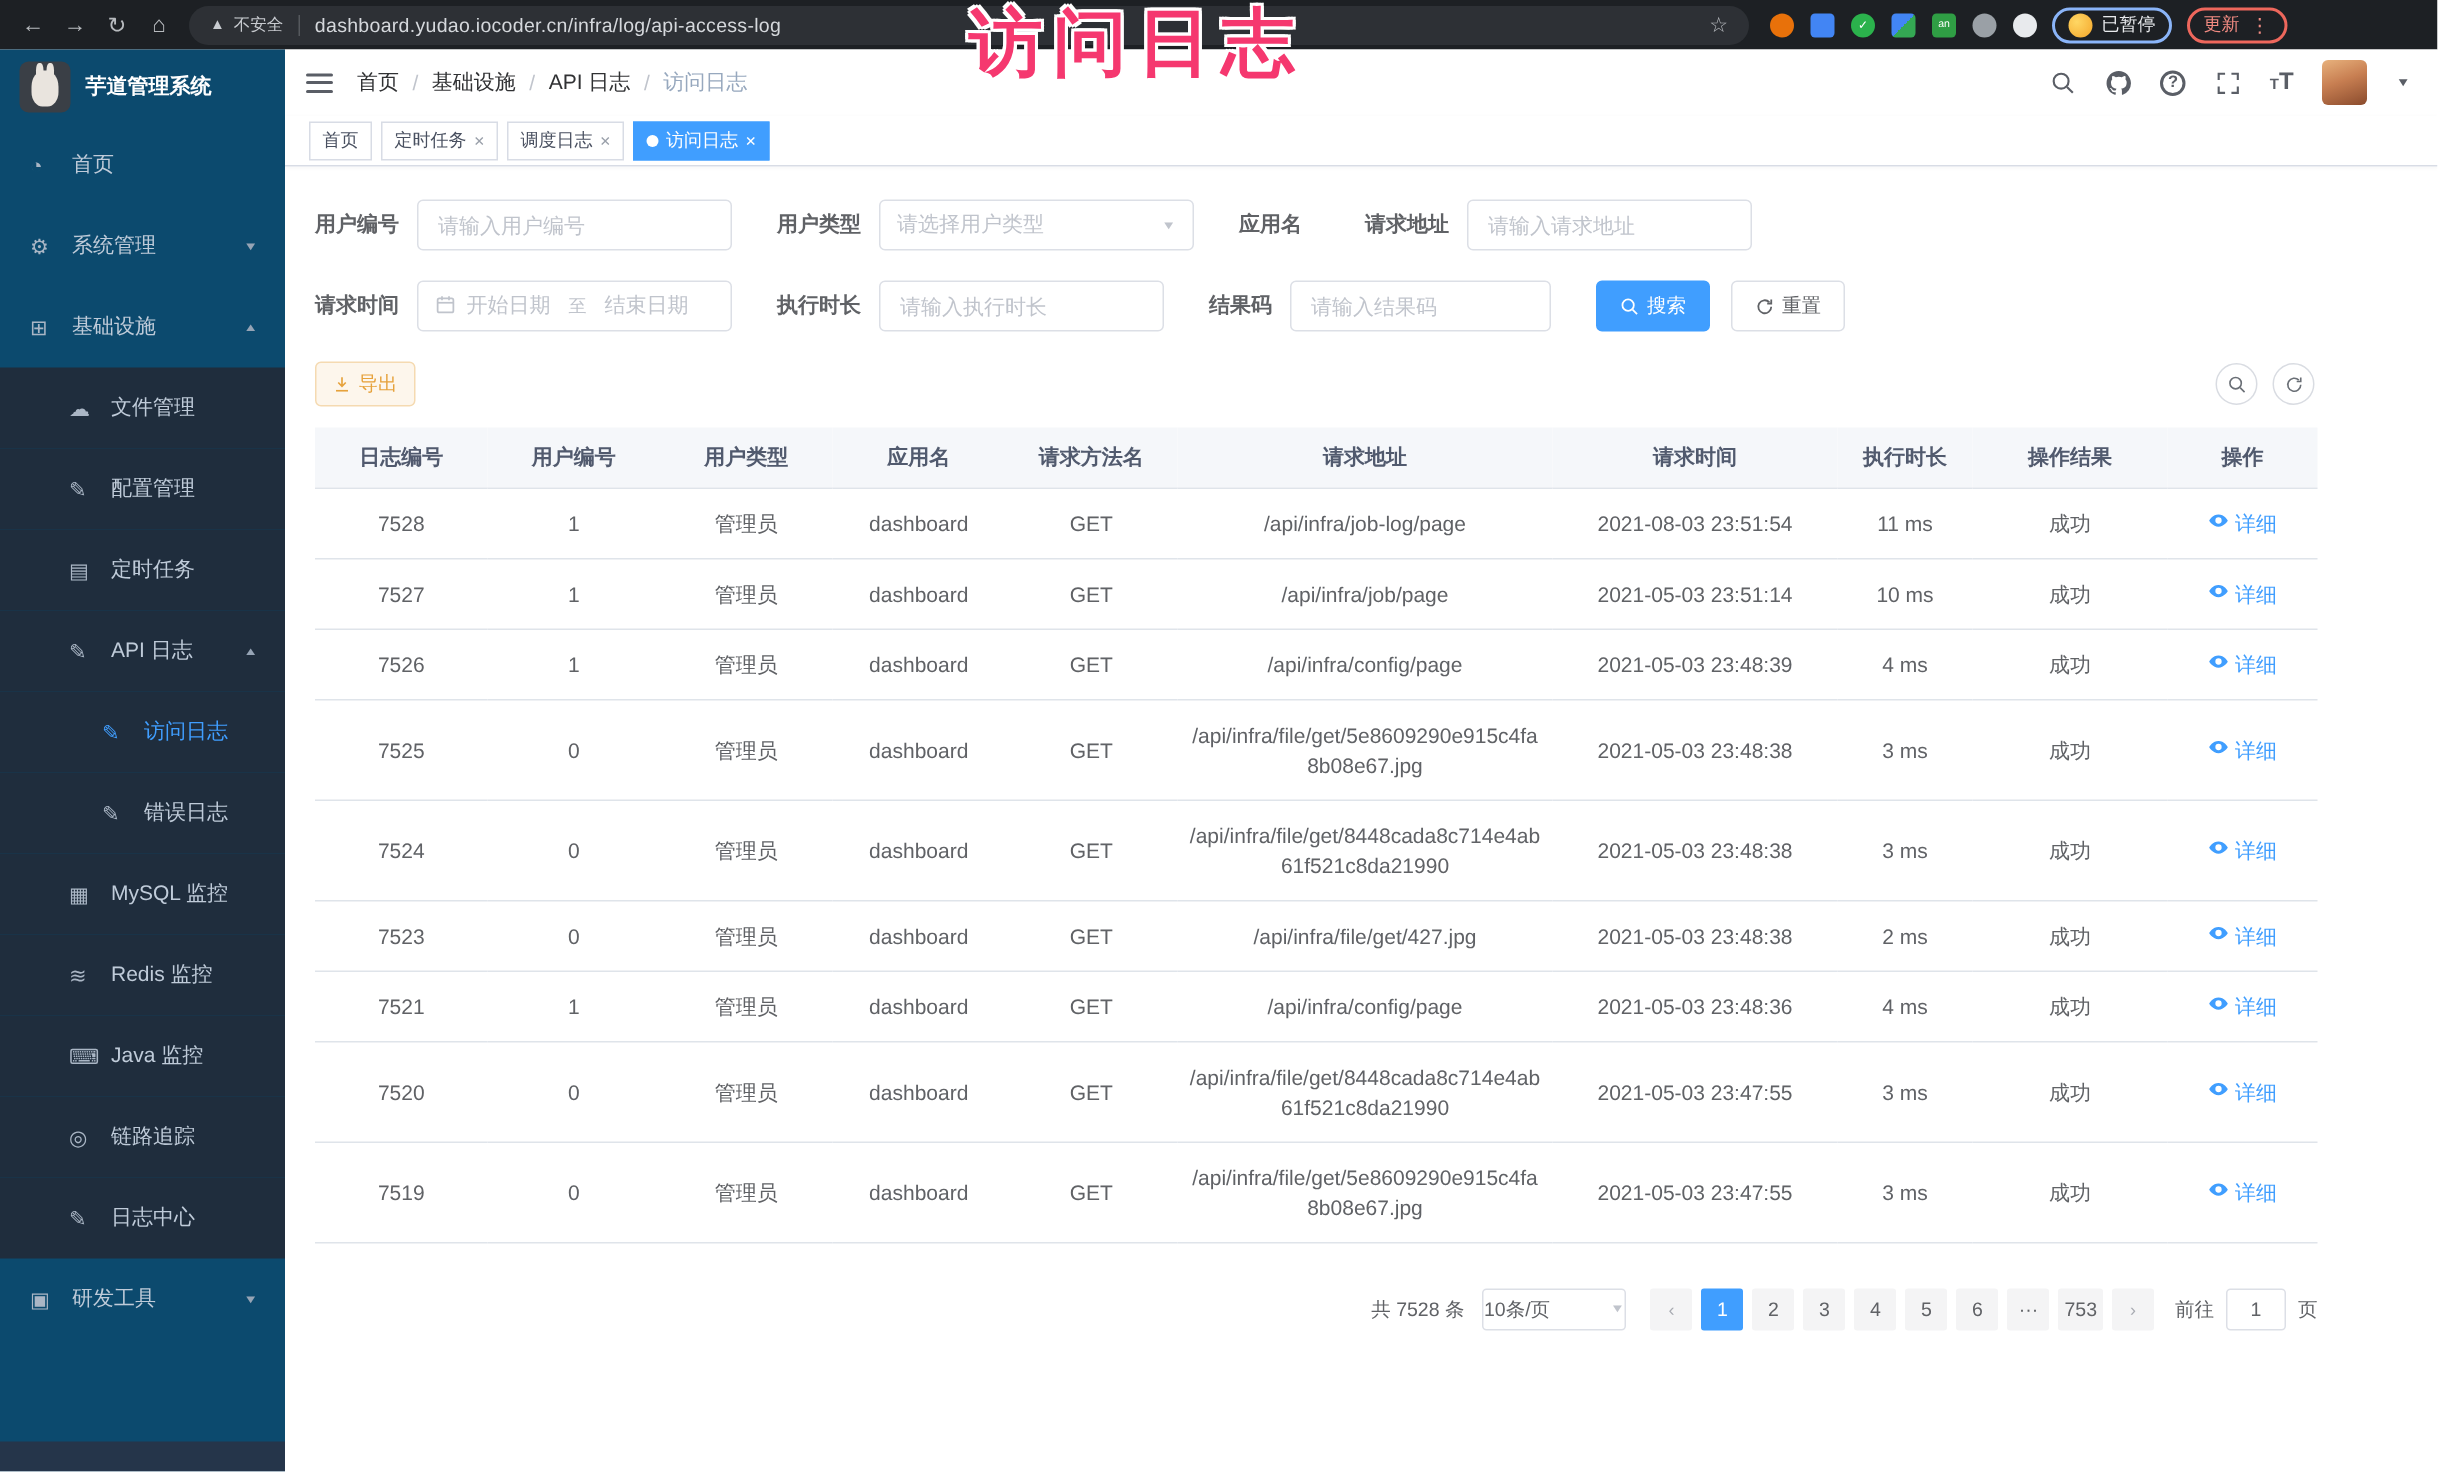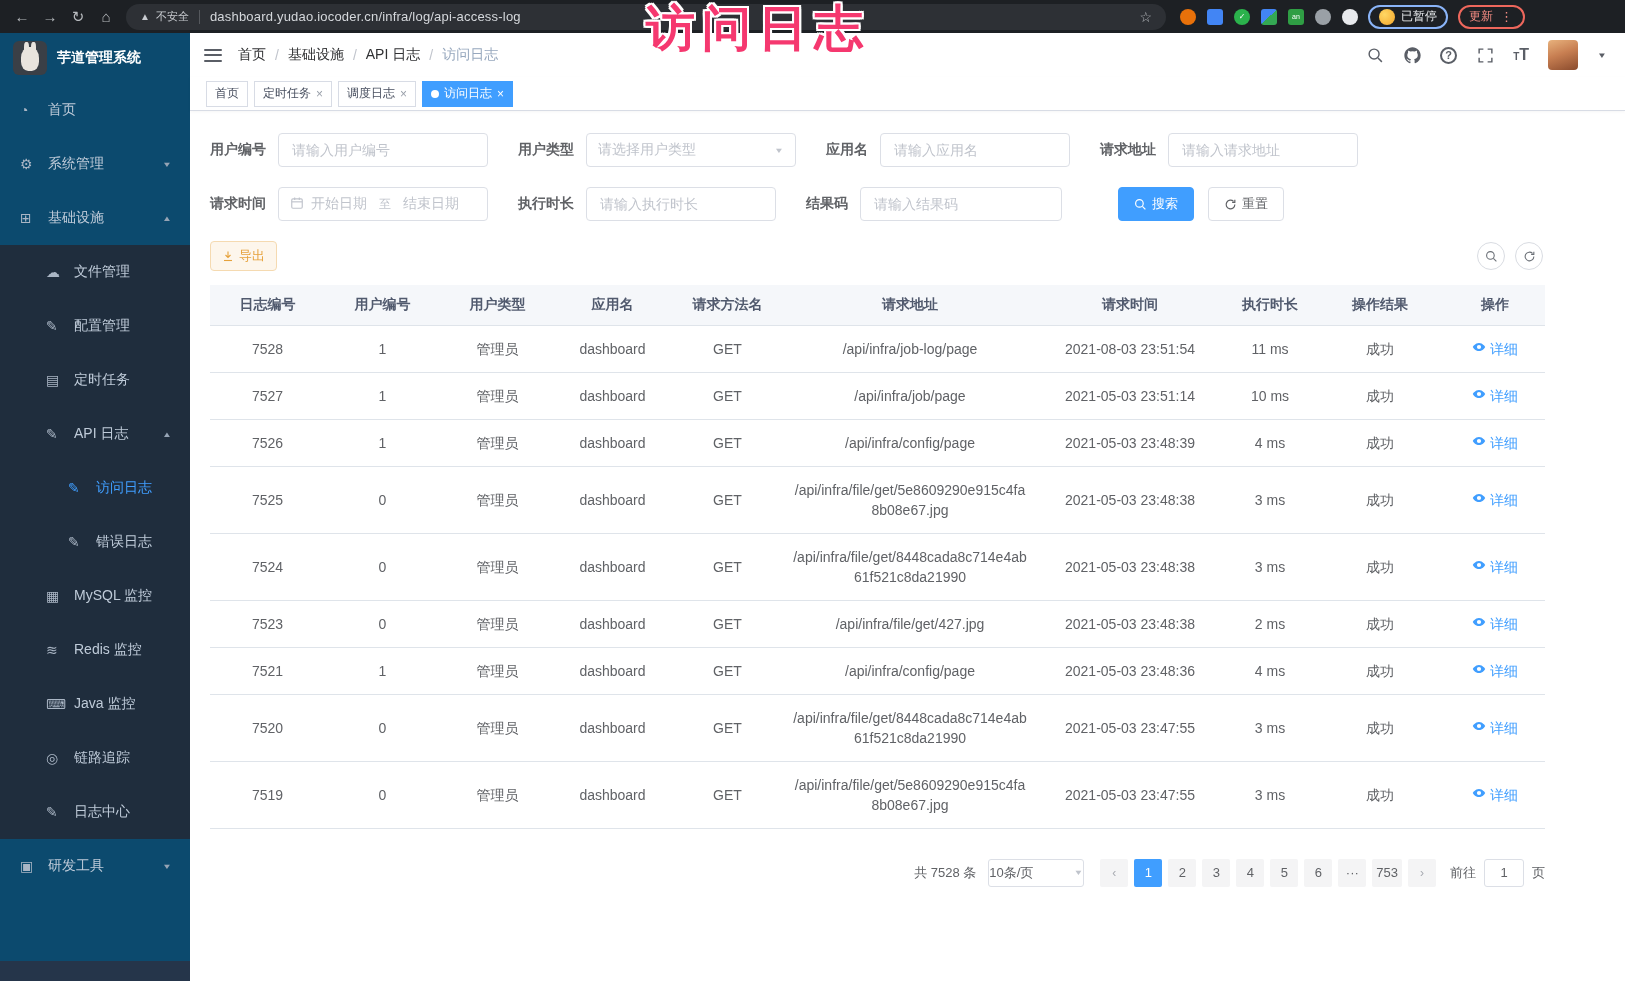--- a/index.html
+++ b/index.html
@@ -89,21 +89,21 @@
            display:flex; align-items:center; padding:0 11px; font-size:14px; color:#606266; }
   .f-box input { border:none; outline:none; width:100%; font-size:14px; color:#606266; background:transparent;
                  font-family:inherit; }
   .f-box input::placeholder { color:#c0c4cc; }
   .ph { color:#c0c4cc; }
   .sel-caret { margin-left:auto; color:#c0c4cc; font-size:10px; transform:scaleY(.75); }
   .cal-ico svg { width:14px; height:14px; stroke:#c0c4cc; fill:none; stroke-width:2; margin-right:7px; }
   .range-sep { margin:0 12px; color:#c0c4cc; font-size:12px; }
   .btn { height:34px; border-radius:4px; font-size:13px; display:inline-flex; align-items:center; gap:5px;
          padding:0 15px; cursor:pointer; font-family:inherit; }
-  .btn-primary { background:#409eff; border:1px solid #409eff; color:#fff;margin-left:26px; }
+  .btn-primary { background:#409eff; border:1px solid #409eff; color:#fff; }
   .btn-plain { background:#fff; border:1px solid #dcdfe6; color:#606266; }
   .btn svg { width:13px; height:13px; stroke:currentColor; fill:none; stroke-width:2.2; }
   .btn-export { height:30px; background:#fdf6ec; border:1px solid #f5dab1; color:#e6a23c; font-size:13px;
                 border-radius:4px; display:inline-flex; align-items:center; gap:5px; padding:0 11px; cursor:pointer;
                 font-family:inherit; }
   .btn-export svg { width:12px; height:12px; stroke:#e6a23c; fill:none; stroke-width:2.2; }
   .toolbar { display:flex; align-items:center; margin-bottom:14px; }
   .tool-circles { margin-left:auto; display:flex; gap:10px; margin-right:2px; }
   .circle-btn { width:28px; height:28px; border:1px solid #d9dce2; border-radius:50%; background:#fff;
                 display:flex; align-items:center; justify-content:center; cursor:pointer; }
@@ -315,23 +315,20 @@
         </div>
         <div class="f-item">
           <span class="f-label">用户类型</span>
           <div class="f-box" style="width:210px;">
             <span class="ph">请选择用户类型</span>
             <span class="sel-caret">▼</span>
           </div>
         </div>
         <div class="f-item">
           <span class="f-label">应用名</span>
-          <div class="f-box" style="width:190px;">
-            <input placeholder="请输入应用名" style="">
-          </div>
         </div>
         <div class="f-item">
           <span class="f-label">请求地址</span>
           <div class="f-box" style="width:190px;">
             <input placeholder="请输入请求地址" style="">
           </div>
         </div>
       </div>
 
       <div class="filter-row">
@@ -351,21 +348,21 @@
           </div>
         </div>
         <div class="f-item">
           <span class="f-label">执行时长</span>
           <div class="f-box" style="width:190px;">
             <input placeholder="请输入执行时长" style="">
           </div>
         </div>
         <div class="f-item">
           <span class="f-label">结果码</span>
-          <div class="f-box" style="width:202px;">
+          <div class="f-box" style="width:174px;">
             <input placeholder="请输入结果码" style="">
           </div>
         </div>
         <button class="btn btn-primary" style="margin-right:14px;">
           <svg viewBox="0 0 24 24">
               <circle cx="10" cy="10" r="7"></circle>
               <line x1="15.5" y1="15.5" x2="21" y2="21"></line>
             </svg>
           <span>搜索</span>
         </button>

